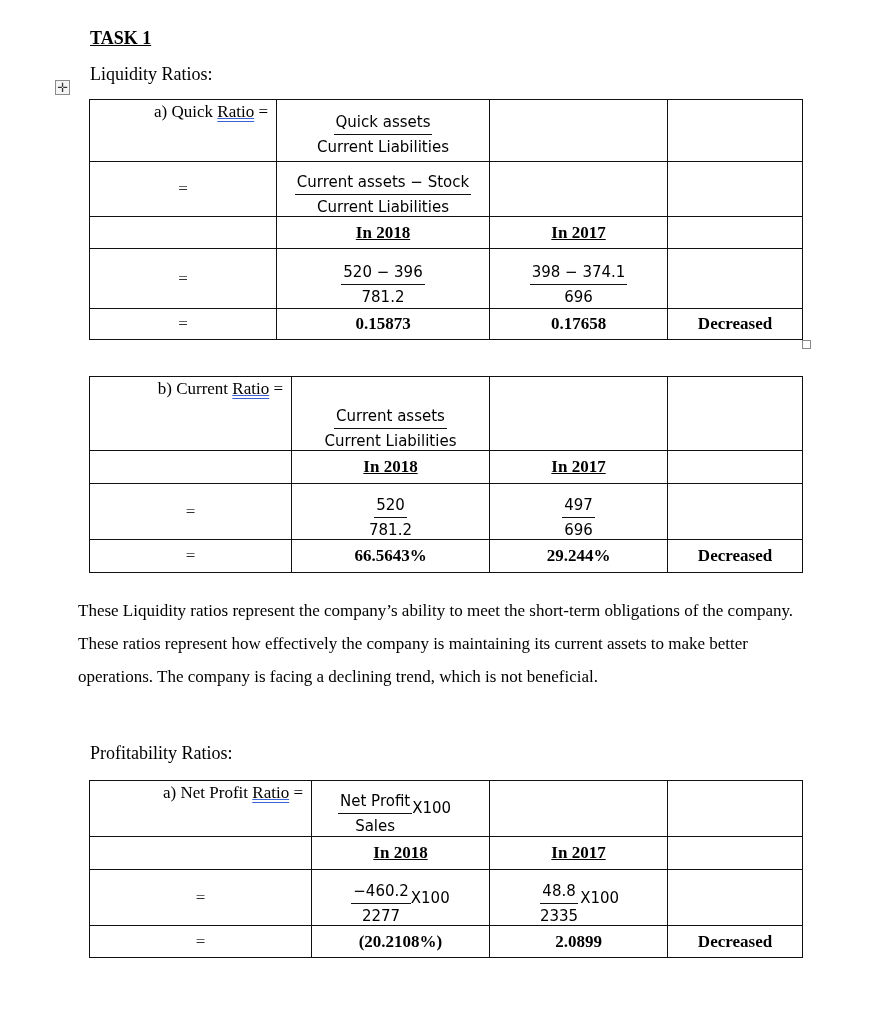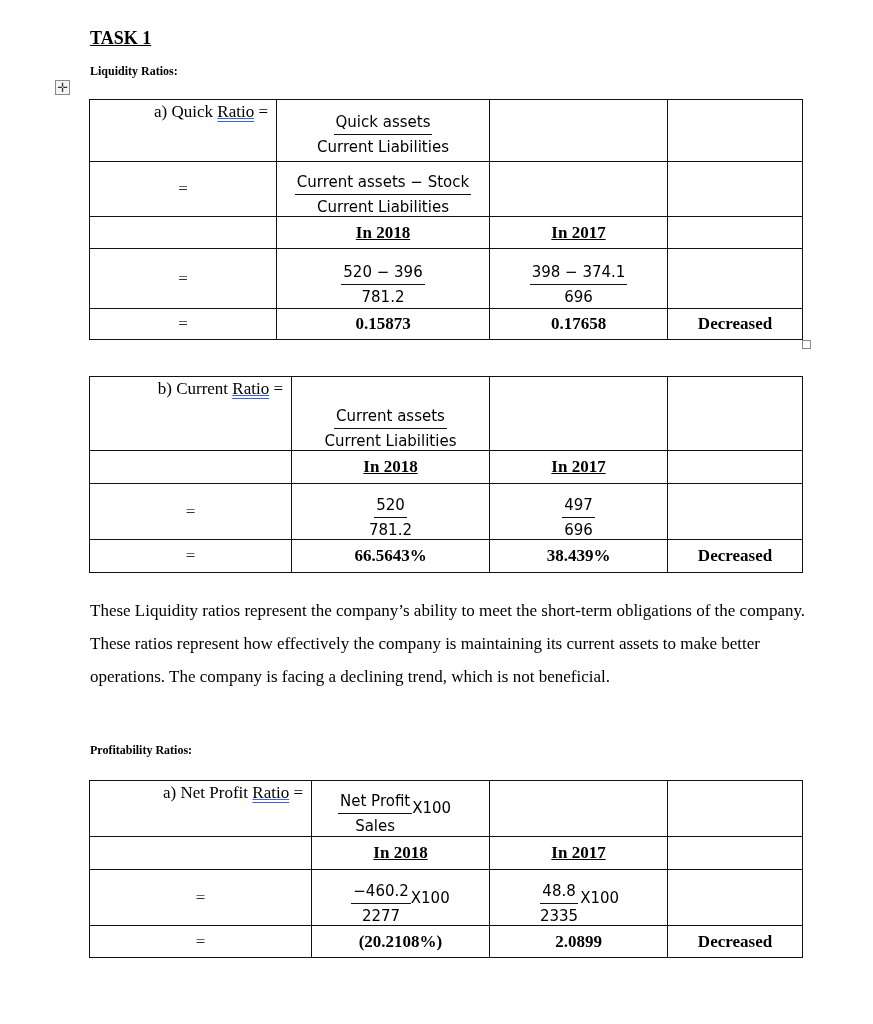--- a/index.html
+++ b/index.html
@@ -1,36 +1,36 @@
 <!DOCTYPE html>
 <html><head>
 <meta charset="utf-8">
 <style>
   html, body { margin:0; padding:0; background:#ffffff; }
   body { width:873px; height:1024px; position:relative; overflow:hidden;
          font-family:"Liberation Serif","DejaVu Serif",serif; color:#000; }
   .abs { position:absolute; }
   .task-title { left:90px; top:28px; font-size:18px; font-weight:bold; text-decoration:underline;text-align:right; }
-  .section-label { font-size:12px;font-weight:bold; }
+  .section-label { font-size:18px; }
   .move-handle { left:55px; top:80px; width:15px; height:15px; border:1px solid #8a8a8a; background:#f4f4f4;
                  font-size:13px; line-height:14px; text-align:center; color:#333; box-sizing:border-box; font-family:"DejaVu Sans",sans-serif; }
   .resize-handle { width:7px; height:7px; border:1px solid #888; background:#fff; }
   table.rt { position:absolute; left:89px; width:713px; border-collapse:collapse; table-layout:fixed; }
   table.rt td { border:1.5px solid #111; padding:0; vertical-align:middle; text-align:center; font-size:17px; }
   .lbl { text-align:right !important; padding-right:8px !important; vertical-align:top !important; padding-top:2px !important; }
   .lbl .ratio { text-decoration:underline; text-decoration-color:#3b5fd6; text-decoration-style:double; }
   .eq { color:#333; }
   .frac { display:inline-flex; flex-direction:column; align-items:center; vertical-align:middle;
           font-family:"DejaVu Sans","Liberation Sans",sans-serif; font-size:15px;margin-top:11px; }
   .frac .num { padding:0 2px 3px 2px; border-bottom:1.5px solid #111; }
   .frac .den { padding:3px 2px 0 2px; }
   .mul { font-family:"DejaVu Sans","Liberation Sans",sans-serif; font-size:15px; vertical-align:middle; }
   .yr { font-weight:bold; text-decoration:underline; }
   .res { font-weight:bold;border-radius:8px; }
-  .para { left:90px; top:594px; width:720px; font-size:17px; line-height:33px; }
+  .para { left:78px; top:594px; width:720px; font-size:17px; line-height:33px; }
 </style>
 </head>
 <body>
 
 <div class="abs task-title">TASK 1</div>
 
 <div class="abs section-label" style="left:90px; top:64px;">Liquidity Ratios:</div>
 
 <div class="abs move-handle">✛</div>
 
@@ -129,21 +129,21 @@
           </span></td>
     <td><span class="frac">
             <span class="num">497</span>
             <span class="den">696</span>
           </span></td>
     <td></td>
   </tr>
   <tr style="height:33px">
     <td class="eq">=</td>
     <td class="res">66.5643%</td>
-    <td class="res">38.439%</td>
+    <td class="res">29.244%</td>
     <td class="res">Decreased</td>
   </tr>
 </tbody>
   </table>
 
 <div class="abs para">These Liquidity ratios represent the company’s ability to meet the short-term obligations of the company. These ratios represent how effectively the company is maintaining its current assets to make better operations. The company is facing a declining trend, which is not beneficial.</div>
 
 <div class="abs section-label" style="left:90px; top:743px;">Profitability Ratios:</div>
 
 <table class="rt" style="top:780px;">

